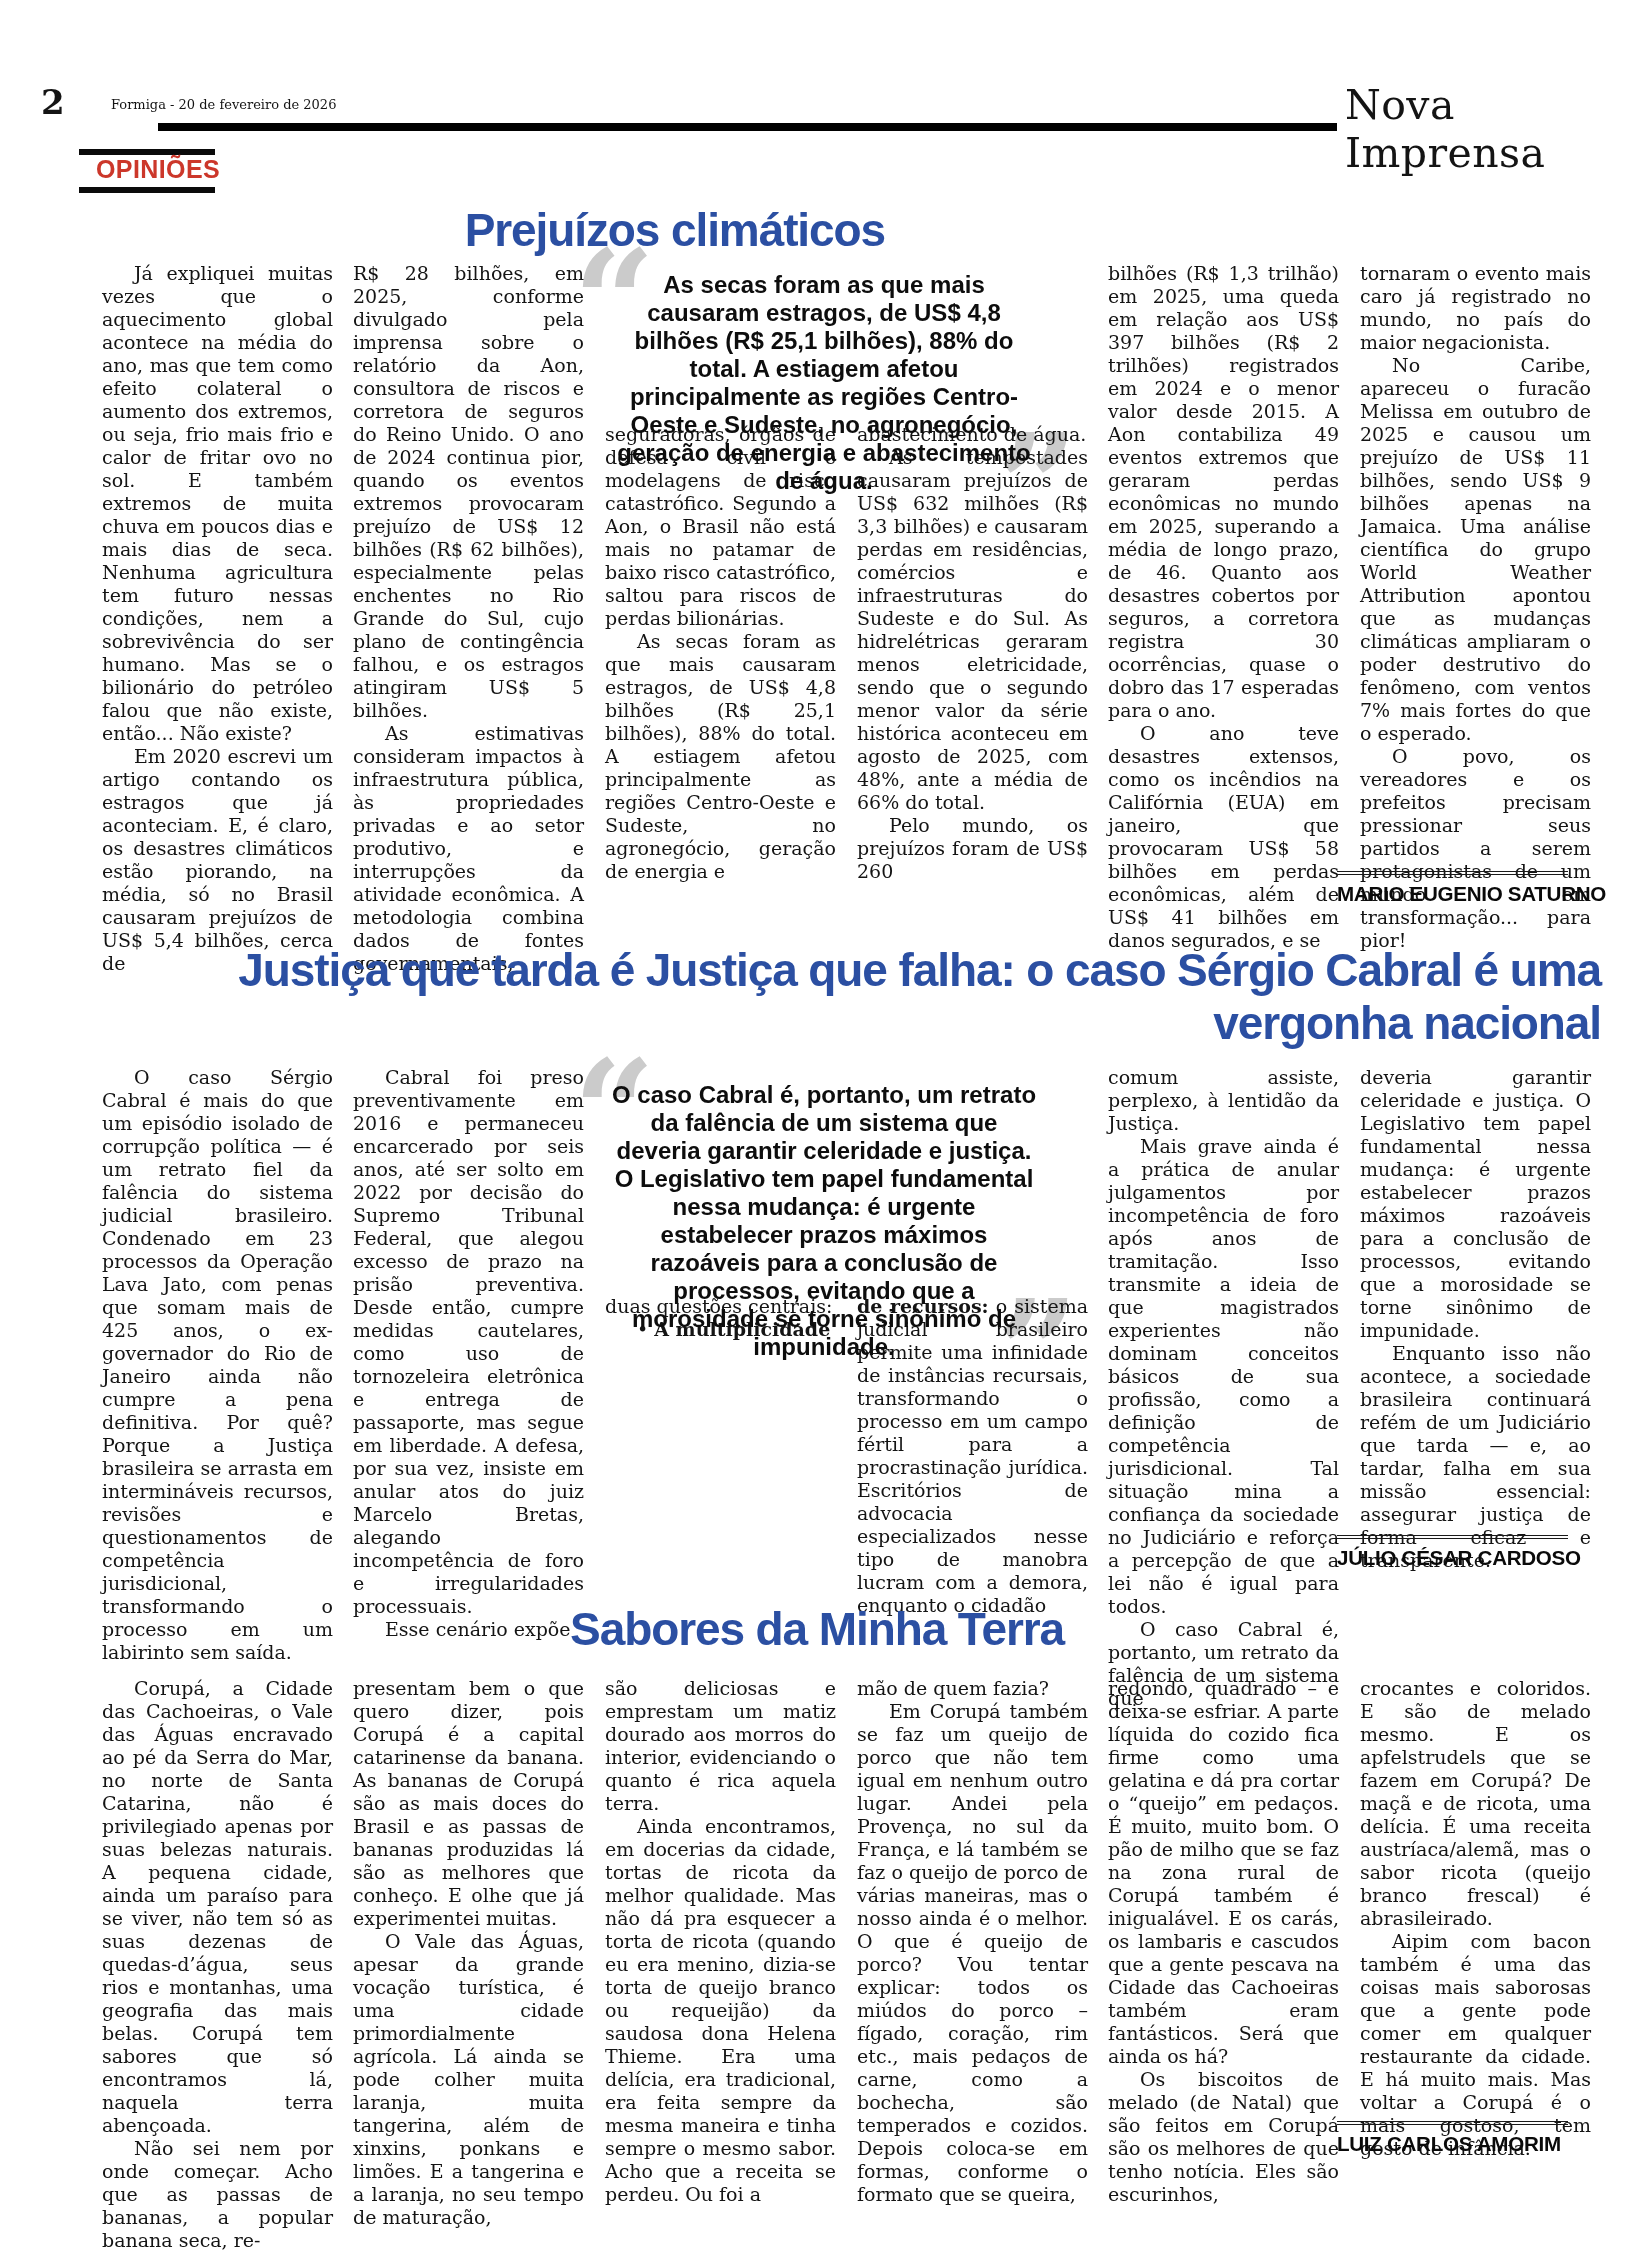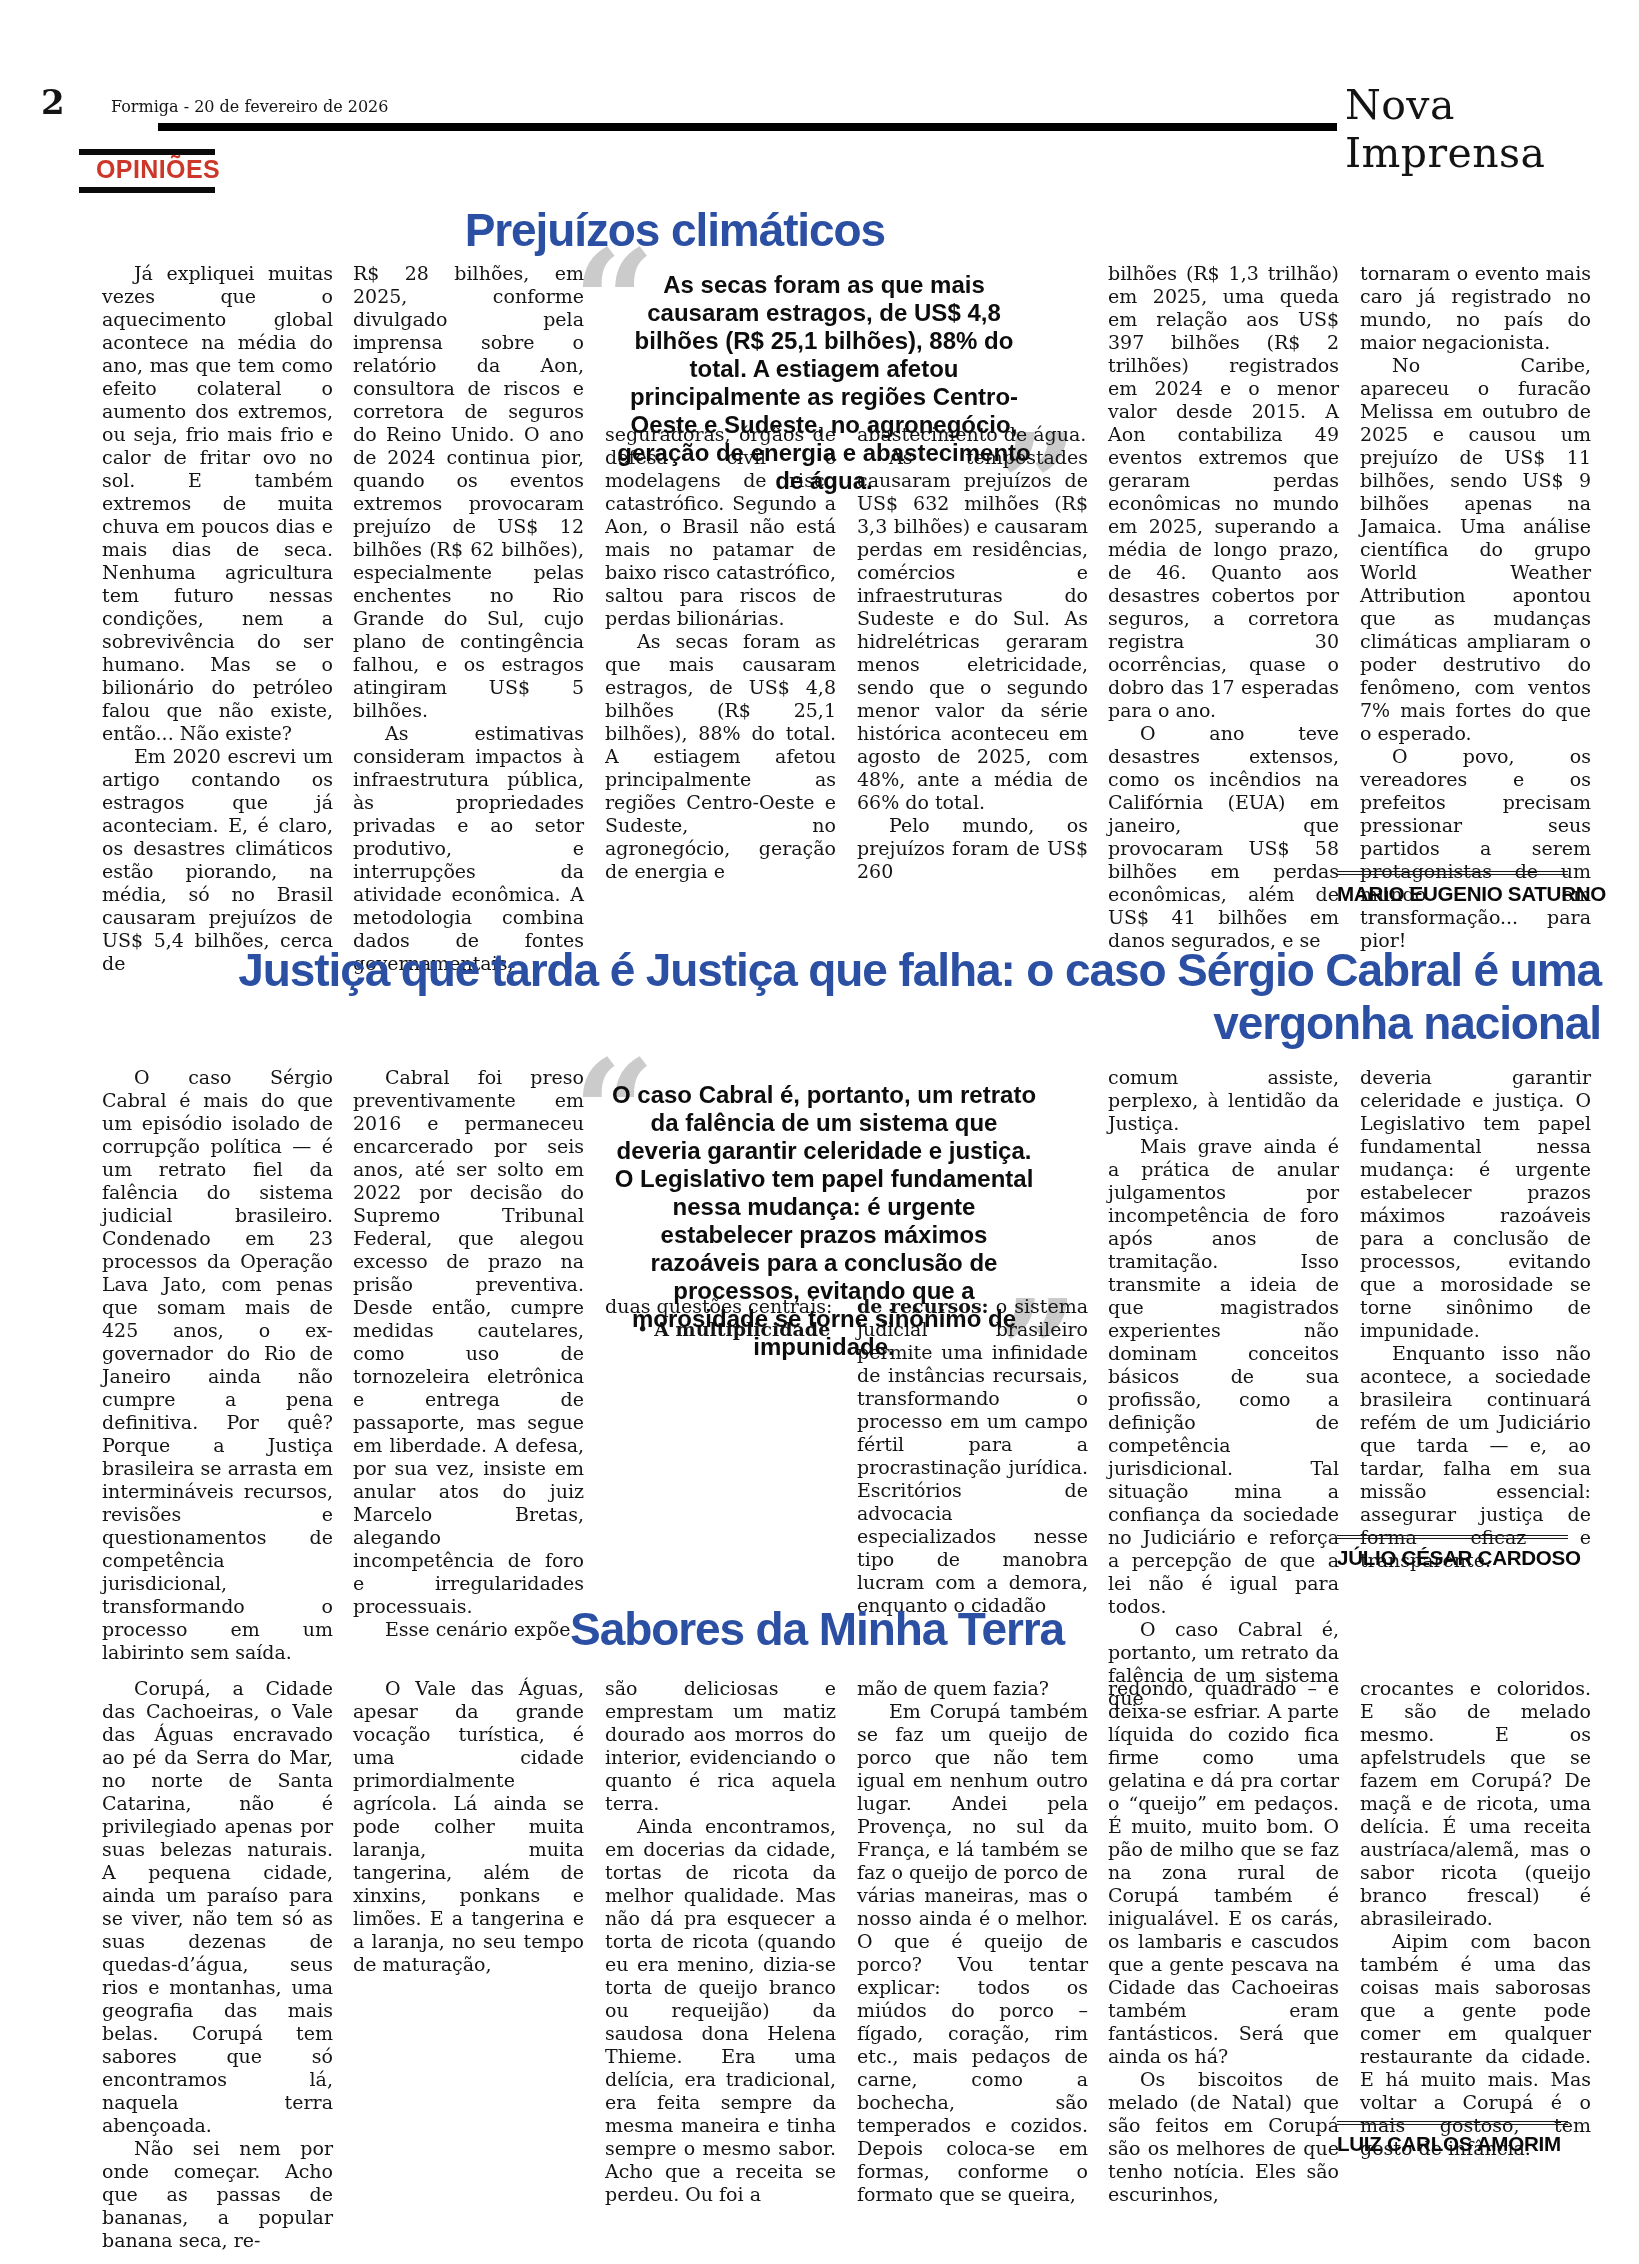--- a/index.html
+++ b/index.html
@@ -1,21 +1,21 @@
 <!DOCTYPE html>
 <html lang="pt" style="font-size:14.3px"><head>
 <meta charset="utf-8">
 <style>
   html,body{margin:0;padding:0;background:#e8e8e8;}
   .page{position:relative;width:1640px;height:2264px;background:#ffffff;
         font-family:"DejaVu Serif", serif;color:#141414;overflow:hidden;}
 
   
   .pagenum{position:absolute;left:41px;top:82px;font-size:34px;font-weight:bold;}
-  .dateline{position:absolute;left:111px;top:97px;font-size:16px;}
+  .dateline{position:absolute;left:111px;top:97px;font-size:13px;}
   .header-rule{position:absolute;left:158px;top:123px;width:1179px;height:8px;background:#000;}
   .masthead{position:absolute;left:1345px;top:81px;width:287px;font-size:41px;
             font-family:"DejaVu Serif", serif;letter-spacing:0.4px;}
 
   
   .sec-bar{position:absolute;left:79px;width:136px;height:6.3px;background:#0a0a0a;}
   .sec-label{position:absolute;left:79px;top:155px;font-family:"Liberation Sans",sans-serif;
              font-weight:bold;font-size:25px;color:#cc372a;letter-spacing:0.4px;margin-left:17px;}
 
   
@@ -127,20 +127,21 @@
 
   <div class="byline" style="left:1337px;top:1535px">JÚLIO CÉSAR CARDOSO</div>
 
   <h1 class="headline" style="left:79px;top:1603px;width:985px">Sabores da Minha Terra</h1>
 
   <div class="col" style="left:79px;top:1677px">
       <p class="para ind">Corupá, a Cidade das Cachoeiras, o Vale das Águas encravado ao pé da Serra do Mar, no norte de Santa Catarina, não é privilegiado apenas por suas belezas naturais. A pequena cidade, ainda um paraíso para se viver, não tem só as suas dezenas de quedas-d’água, seus rios e montanhas, uma geografia das mais belas. Corupá tem sabores que só encontramos lá, naquela terra abençoada.</p>
       <p class="para ind">Não sei nem por onde começar. Acho que as passas de bananas, a popular banana seca, re-</p>
     </div>
   <div class="col" style="left:330px;top:1677px">
+      <p class="para">presentam bem o que quero dizer, pois Corupá é a capital catarinense da banana. As bananas de Corupá são as mais doces do Brasil e as passas de bananas produzidas lá são as melhores que conheço. E olhe que já experimentei muitas.</p>
       <p class="para ind">O Vale das Águas, apesar da grande vocação turística, é uma cidade primordialmente agrícola. Lá ainda se pode colher muita laranja, muita tangerina, além de xinxins, ponkans e limões. E a tangerina e a laranja, no seu tempo de maturação,</p>
     </div>
   <div class="col" style="left:582px;top:1677px">
       <p class="para">são deliciosas e emprestam um matiz dourado aos morros do interior, evidenciando o quanto é rica aquela terra.</p>
       <p class="para ind">Ainda encontramos, em docerias da cidade, tortas de ricota da melhor qualidade. Mas não dá pra esquecer a torta de ricota (quando eu era menino, dizia-se torta de queijo branco ou requeijão) da saudosa dona Helena Thieme. Era uma delícia, era tradicional, era feita sempre da mesma maneira e tinha sempre o mesmo sabor. Acho que a receita se perdeu. Ou foi a</p>
     </div>
   <div class="col" style="left:834px;top:1677px">
       <p class="para">mão de quem fazia?</p>
       <p class="para ind">Em Corupá também se faz um queijo de porco que não tem igual em nenhum outro lugar. Andei pela Provença, no sul da França, e lá também se faz o queijo de porco de várias maneiras, mas o nosso ainda é o melhor. O que é queijo de porco? Vou tentar explicar: todos os miúdos do porco – fígado, coração, rim etc., mais pedaços de carne, como a bochecha, são temperados e cozidos. Depois coloca-se em formas, conforme o formato que se queira,</p>
     </div>

